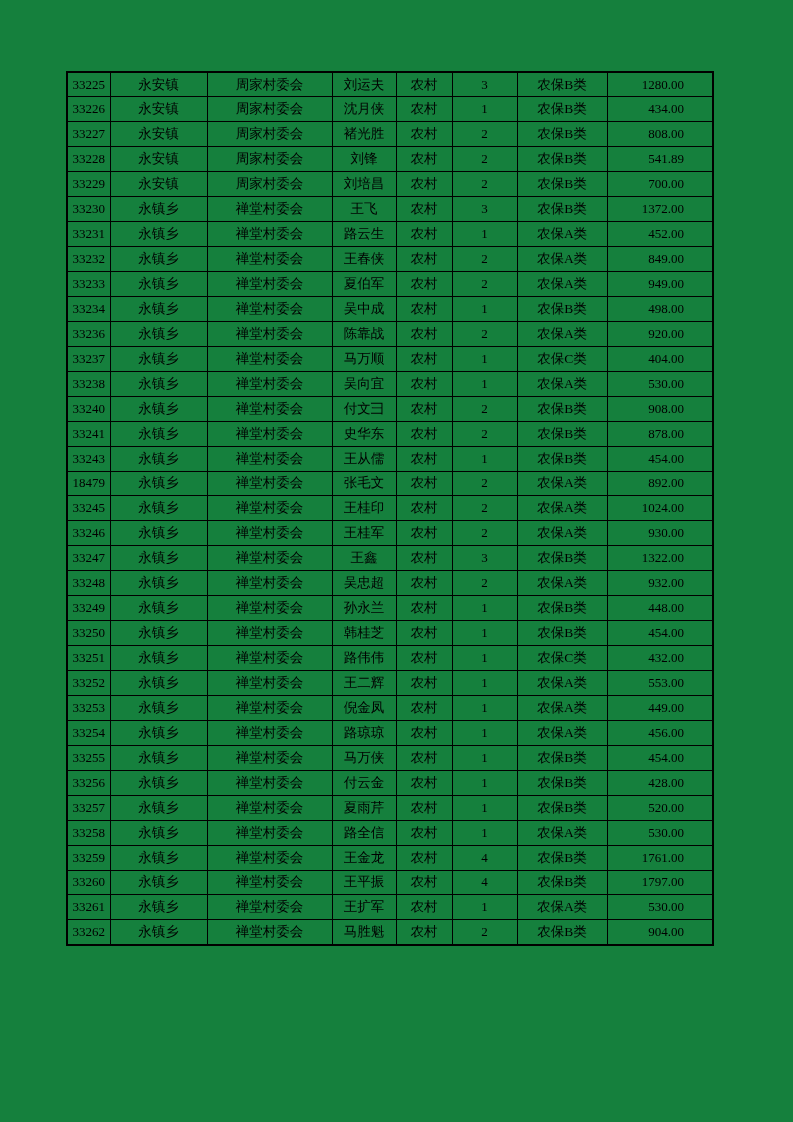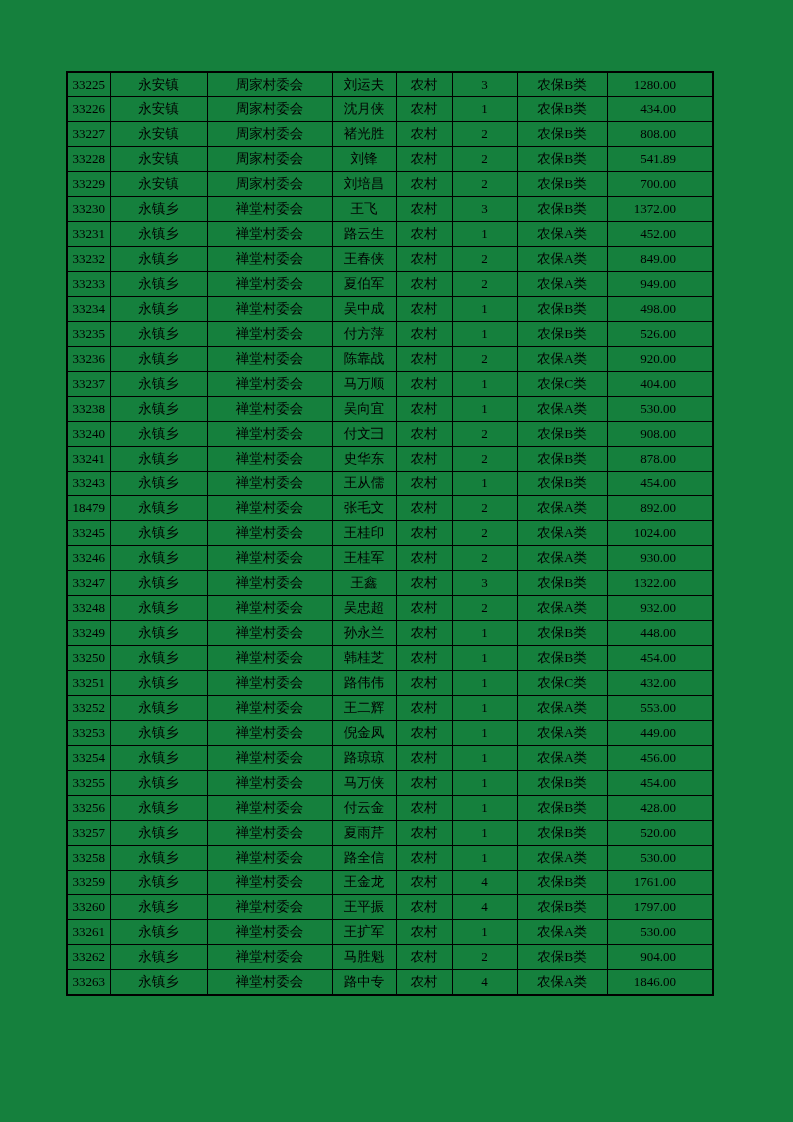--- a/index.html
+++ b/index.html
@@ -32,21 +32,21 @@
     color: #000000;
     text-align: center;
     vertical-align: middle;
     white-space: nowrap;
     overflow: hidden;
   }
   table.data-table td.col-0 { font-size: 13px; }
   table.data-table td.col-5 { font-size: 13px; }
   table.data-table td.col-7 {
     text-align: right;
-    padding-right: 36px;
+    padding-right: 28px;
     font-size: 13px;
   }
 </style>
 </head>
 <body>
 
 <div class="page">
   <table class="data-table">
     <colgroup>
       <col style="width:43px">
@@ -153,30 +153,20 @@
           <td class="col-0">33234</td>
           <td class="col-1">永镇乡</td>
           <td class="col-2">禅堂村委会</td>
           <td class="col-3">吴中成</td>
           <td class="col-4">农村</td>
           <td class="col-5">1</td>
           <td class="col-6">农保B类</td>
           <td class="col-7">498.00</td>
         </tr>
         <tr>
-          <td class="col-0">33235</td>
-          <td class="col-1">永镇乡</td>
-          <td class="col-2">禅堂村委会</td>
-          <td class="col-3">付方萍</td>
-          <td class="col-4">农村</td>
-          <td class="col-5">1</td>
-          <td class="col-6">农保B类</td>
-          <td class="col-7">526.00</td>
-        </tr>
-        <tr>
           <td class="col-0">33236</td>
           <td class="col-1">永镇乡</td>
           <td class="col-2">禅堂村委会</td>
           <td class="col-3">陈靠战</td>
           <td class="col-4">农村</td>
           <td class="col-5">2</td>
           <td class="col-6">农保A类</td>
           <td class="col-7">920.00</td>
         </tr>
         <tr>
@@ -411,26 +401,16 @@
         </tr>
         <tr>
           <td class="col-0">33262</td>
           <td class="col-1">永镇乡</td>
           <td class="col-2">禅堂村委会</td>
           <td class="col-3">马胜魁</td>
           <td class="col-4">农村</td>
           <td class="col-5">2</td>
           <td class="col-6">农保B类</td>
           <td class="col-7">904.00</td>
-        </tr>
-        <tr>
-          <td class="col-0">33263</td>
-          <td class="col-1">永镇乡</td>
-          <td class="col-2">禅堂村委会</td>
-          <td class="col-3">路中专</td>
-          <td class="col-4">农村</td>
-          <td class="col-5">4</td>
-          <td class="col-6">农保A类</td>
-          <td class="col-7">1846.00</td>
         </tr>
       </tbody>
   </table>
 </div>
 
 </body></html>

